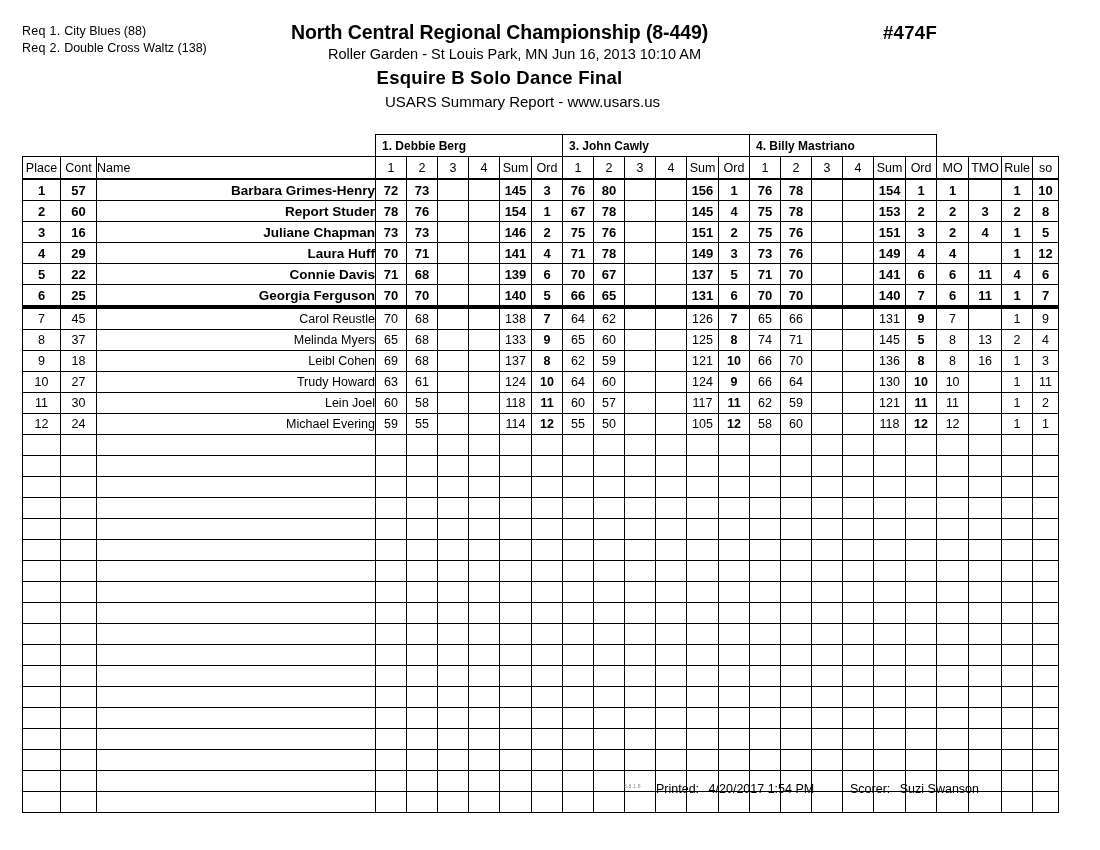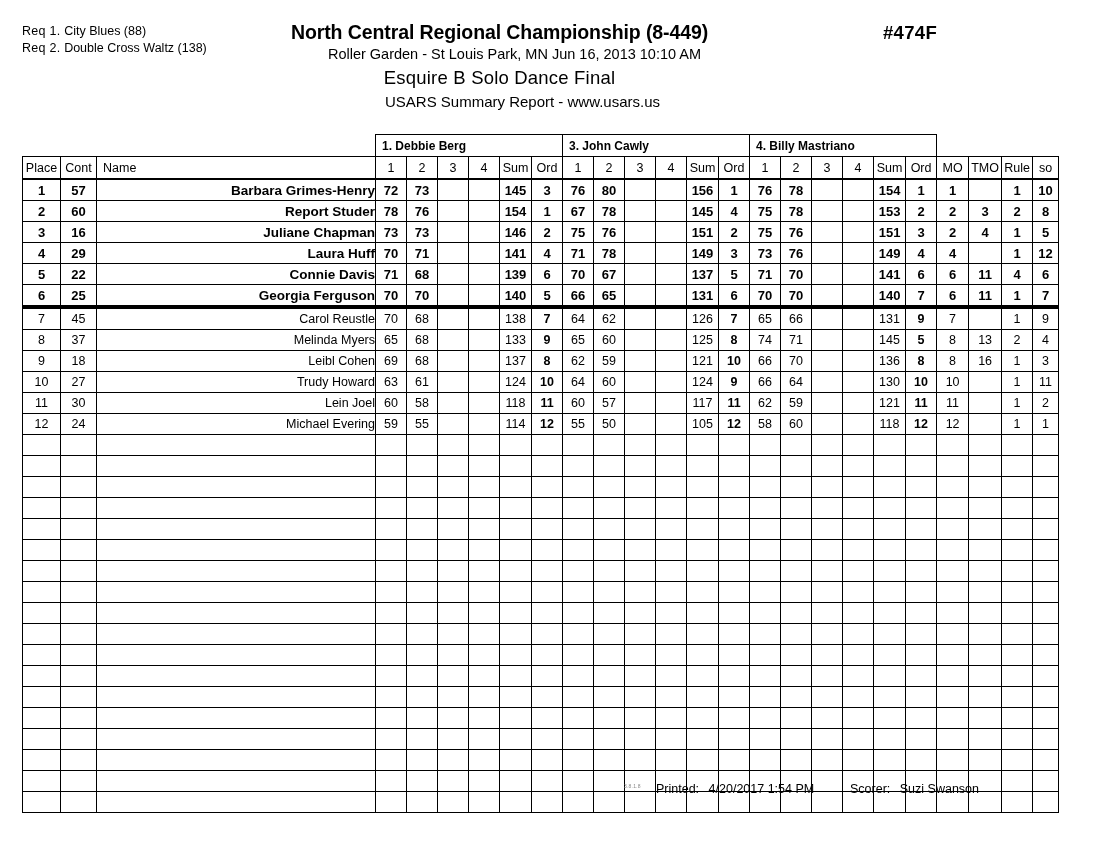--- a/index.html
+++ b/index.html
@@ -43,21 +43,21 @@
     line-height: 24px;
   }
   .title-venue {
     font-size: 14.5px;
     font-weight: normal;
     line-height: 21px;
     padding-left: 30px;
   }
   .title-event {
     font-size: 18.5px;
-    font-weight: normal;
+    font-weight: bold;
     line-height: 25px;
     letter-spacing: 0.2px;
   }
   .title-report {
     font-size: 15px;
     font-weight: normal;
     line-height: 23px;
     padding-left: 46px;
   }
 
@@ -109,21 +109,21 @@
     font-size: 12px;
     font-weight: bold;
   }
 
   
   tr.hdr td {
     height: 21px;
     font-size: 12.5px;
     border-bottom: 2px solid #000;
   }
-  tr.hdr td.lft { text-align: left; padding-left: 6px; }
+  tr.hdr td.lft { text-align: left; padding-left: 0; }
 
   
   tr.row td { height: 20px; }
   tr.row td.lft { text-align: right; padding-left: 6px; }
   tr.row.top6 td { font-weight: bold; font-size: 13px; }
   tr.row.top6 td.nm { font-size: 13.5px; }
   tr.row.lower td.nm { font-size: 12.5px; }
   tr.row td.ord { font-weight: bold; }
 
   

